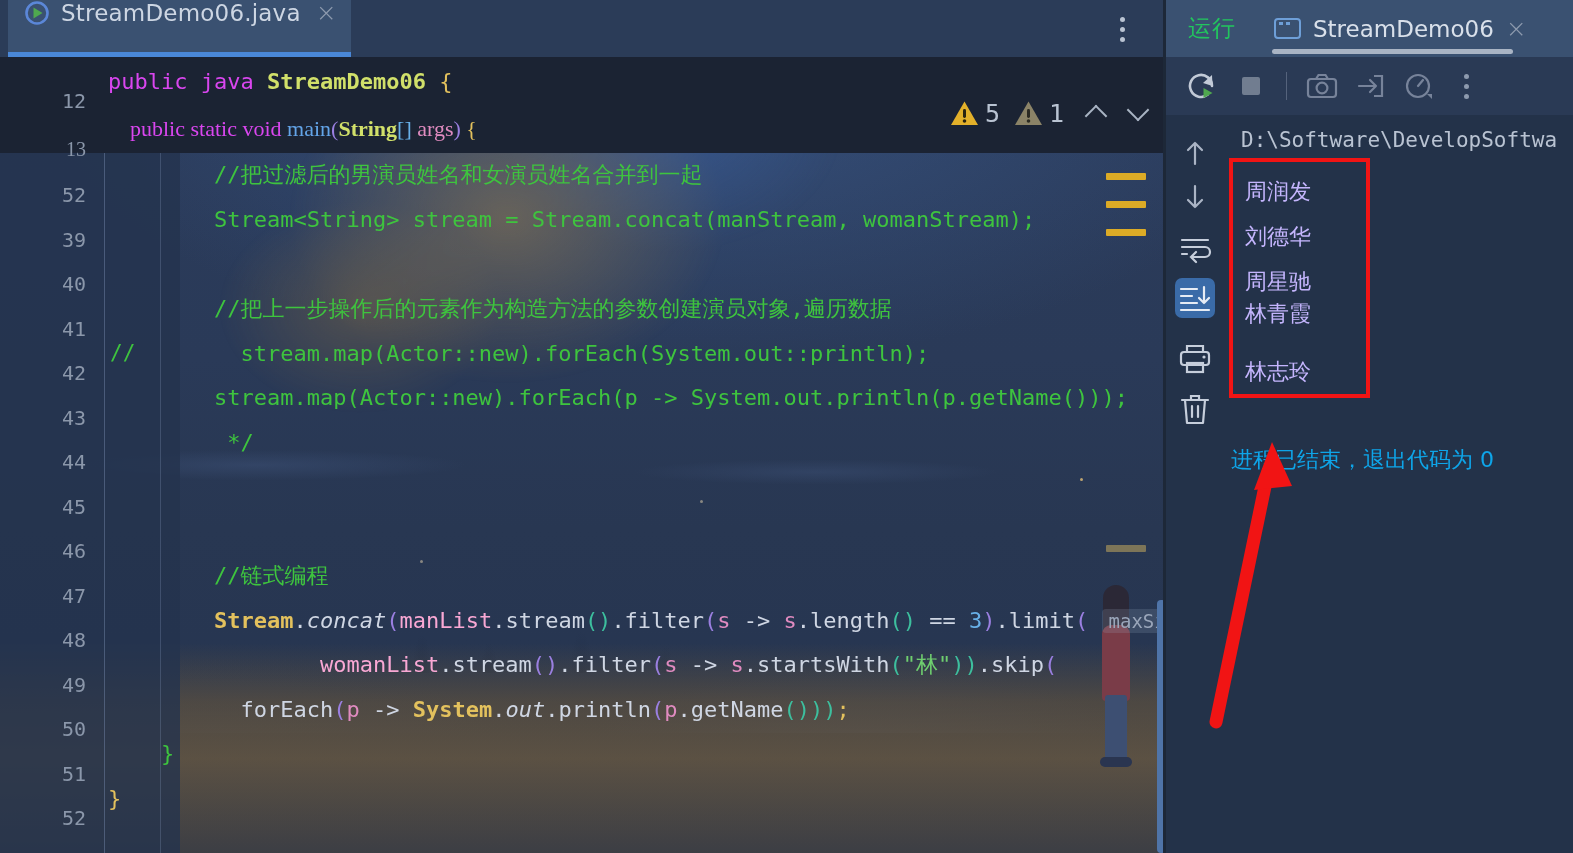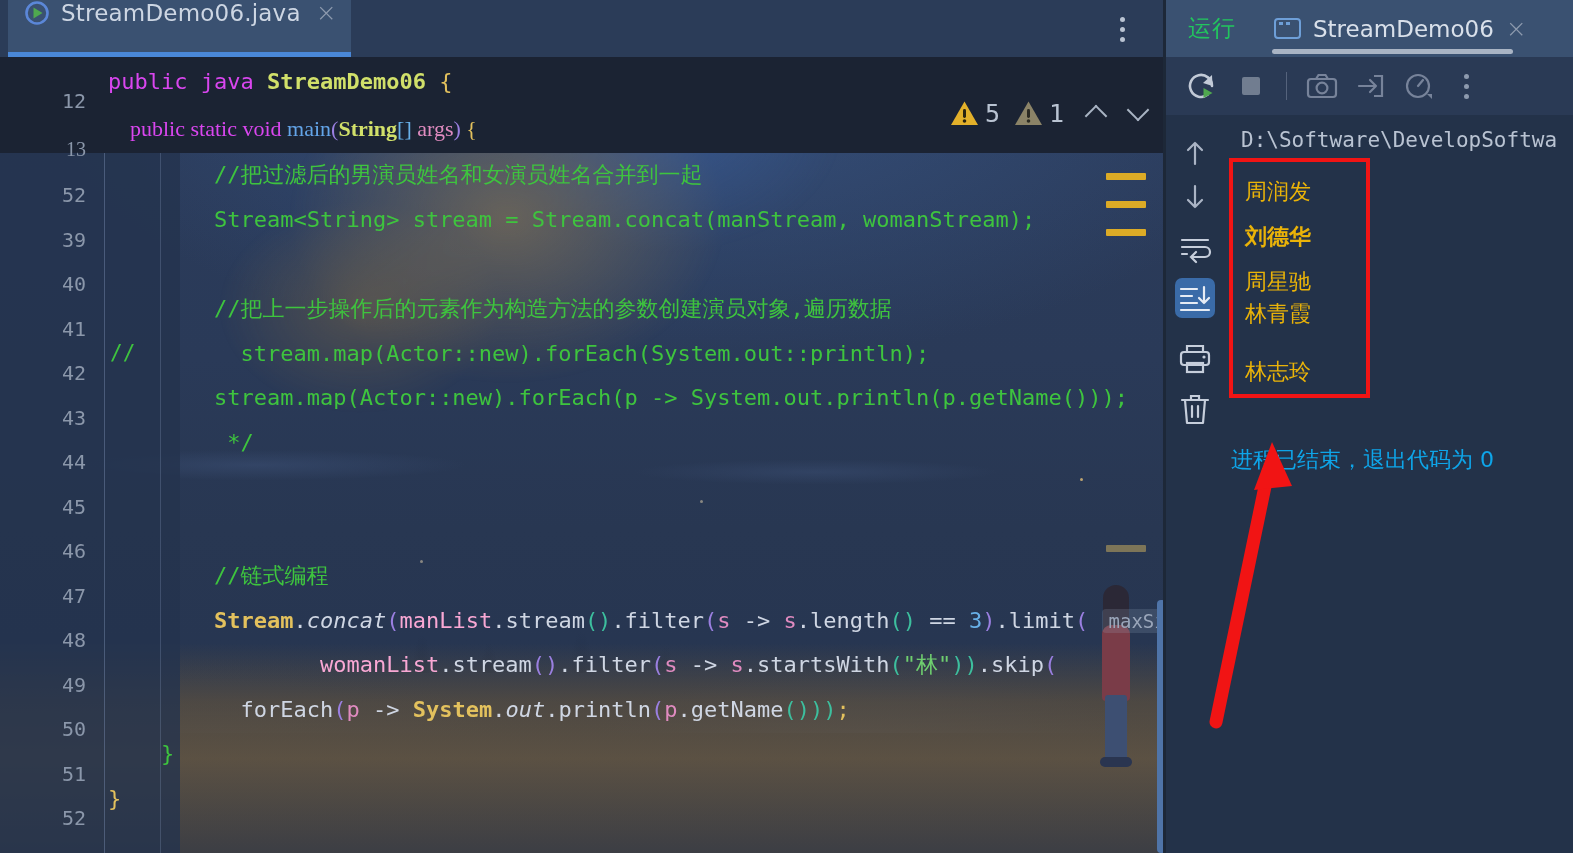--- a/index.html
+++ b/index.html
@@ -202,21 +202,21 @@
     position:absolute; left:0; top:0; width:57px; height:738px;
   }
   .cs-btn { position:absolute; left:9px; width:40px; height:40px; cursor:pointer; }
   .cs-btn.sel { background:#3a6ba8; border-radius:7px; }
 
   .console-body {
     position:absolute; left:57px; top:0; right:0; bottom:0;
     font-family:"DejaVu Sans Mono", monospace; font-size:21px; color:#b9c3d2;
   }
   .con-path { position:absolute; left:18px; top:13px; white-space:nowrap; }
-  .con-line { position:absolute; left:22px; font-size:22px; color:#eab308; font-family:"DejaVu Sans", sans-serif; }
+  .con-line { position:absolute; left:22px; font-size:22px; color:#c4b5fd; font-family:"DejaVu Sans", sans-serif; }
   .con-exit { position:absolute; left:8px; top:330px; font-size:22px; color:#0ea5e9; font-family:"DejaVu Sans", sans-serif; white-space:nowrap; }
 
   
   .hl-box {
     position:absolute; left:1229px; top:158px; width:141px; height:240px;
     border:4px solid #f11414; z-index:20; pointer-events:none;
   }
   .arrow-svg { position:absolute; left:1150px; top:330px; width:260px; height:400px; z-index:19; pointer-events:none; }
   .vsep { position:absolute; left:1163px; top:0; width:3px; height:853px; background:#1d2838; z-index:10; }
 </style>
@@ -464,21 +464,21 @@
             <path d="M10 11 L12 34 H28 L30 11" fill="none" stroke="#c6cedb" stroke-width="2.2" stroke-linejoin="round"></path>
             <path d="M17 17 V28 M23 17 V28" stroke="#c6cedb" stroke-width="2.2" stroke-linecap="round"></path>
           </svg>
         </div>
       </div>
 
       <div class="console-body">
         <div class="con-path">D:\Software\DevelopSoftwa</div>
         <div id="console-out">
             <div class="con-line" style="top: 62px;">周润发</div>
-            <div class="con-line" style="top: 107px; font-weight: bold;">刘德华</div>
+            <div class="con-line" style="top: 107px;">刘德华</div>
             <div class="con-line" style="top: 152px;">周星驰</div>
             <div class="con-line" style="top: 184px;">林青霞</div>
             <div class="con-line" style="top: 242px;">林志玲</div>
           </div>
         <div class="con-exit">进程已结束，退出代码为 0</div>
       </div>
     </div>
   </div>
 
   <div class="hl-box"></div>

